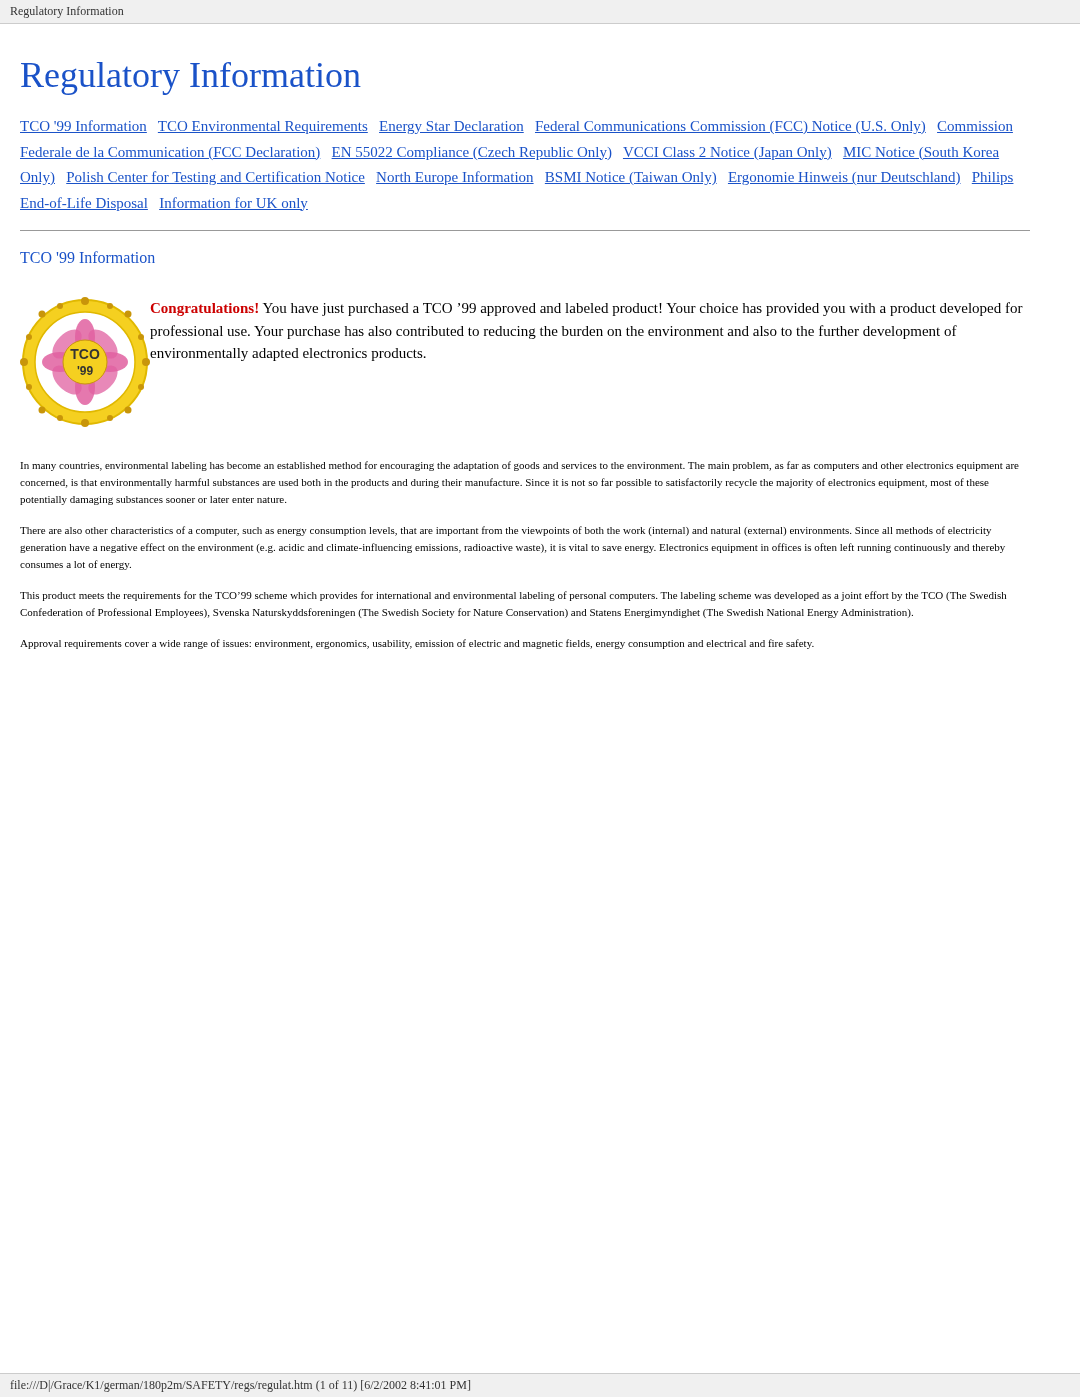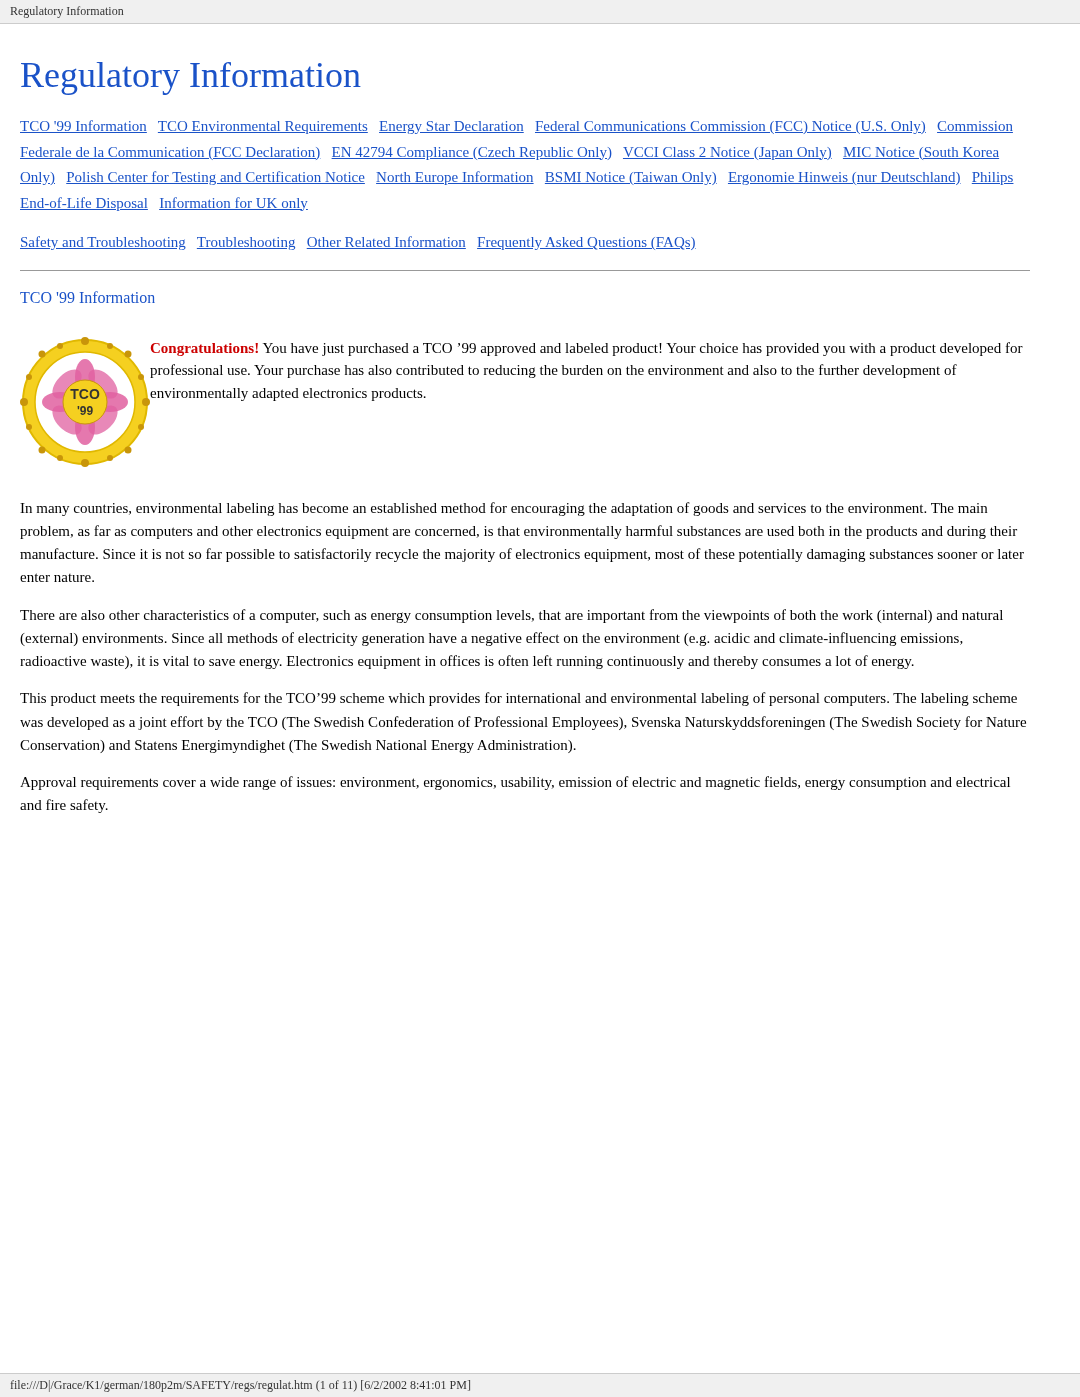--- a/index.html
+++ b/index.html
@@ -63,21 +63,21 @@
       font-weight: bold;
       text-align: center;
     }
     .section-subheading {
       font-style: italic;
       font-size: 16px;
       margin-bottom: 10px;
       margin-top: 20px;
     }
     .body-para {
-      font-size: 15px;
+      font-size: 11px;
       line-height: 1.55;
       margin-bottom: 14px;
     }
     #footer-bar {
       position: fixed;
       bottom: 0;
       left: 0;
       right: 0;
       background: #f0f0f0;
       border-top: 1px solid #ccc;
@@ -100,37 +100,31 @@
 
 <div id="main-content">
   <h1>Regulatory Information</h1>
 
   <div class="nav-links">
     <a href="#tco99">TCO '99 Information</a>&nbsp;&nbsp;
     <a href="#tcoenv">TCO Environmental Requirements</a>&nbsp;&nbsp;
     <a href="#energystar">Energy Star Declaration</a>&nbsp;&nbsp;
     <a href="#fcc">Federal Communications Commission (FCC) Notice (U.S. Only)</a>&nbsp;&nbsp;
     <a href="#fccfr">Commission Federale de la Communication (FCC Declaration)</a>&nbsp;&nbsp;
-    <a href="#en55022">EN 42794 Compliance (Czech Republic Only)</a>&nbsp;&nbsp;
+    <a href="#en55022">EN 55022 Compliance (Czech Republic Only)</a>&nbsp;&nbsp;
     <a href="#vcci">VCCI Class 2 Notice (Japan Only)</a>&nbsp;&nbsp;
     <a href="#mic">MIC Notice (South Korea Only)</a>&nbsp;&nbsp;
     <a href="#polish">Polish Center for Testing and Certification Notice</a>&nbsp;&nbsp;
     <a href="#northeurope">North Europe Information</a>&nbsp;&nbsp;
     <a href="#bsmi">BSMI Notice (Taiwan Only)</a>&nbsp;&nbsp;
     <a href="#ergonomie">Ergonomie Hinweis (nur Deutschland)</a>&nbsp;&nbsp;
     <a href="#philips">Philips End-of-Life Disposal</a>&nbsp;&nbsp;
     <a href="#ukinfo">Information for UK only</a>
   </div>
 
-  <div class="nav-links">
-    <a href="#safety">Safety and Troubleshooting</a>&nbsp;&nbsp;
-    <a href="#troubleshooting">Troubleshooting</a>&nbsp;&nbsp;
-    <a href="#other">Other Related Information</a>&nbsp;&nbsp;
-    <a href="#faqs">Frequently Asked Questions (FAQs)</a>
-  </div>
 
   <hr>
 
   <div class="section-title" id="tco99">TCO '99 Information</div>
 
   <div class="tco-block">
 
     <div class="tco-svg-wrap">
       <svg width="130" height="130" viewBox="0 0 130 130" xmlns="http://www.w3.org/2000/svg">
 

